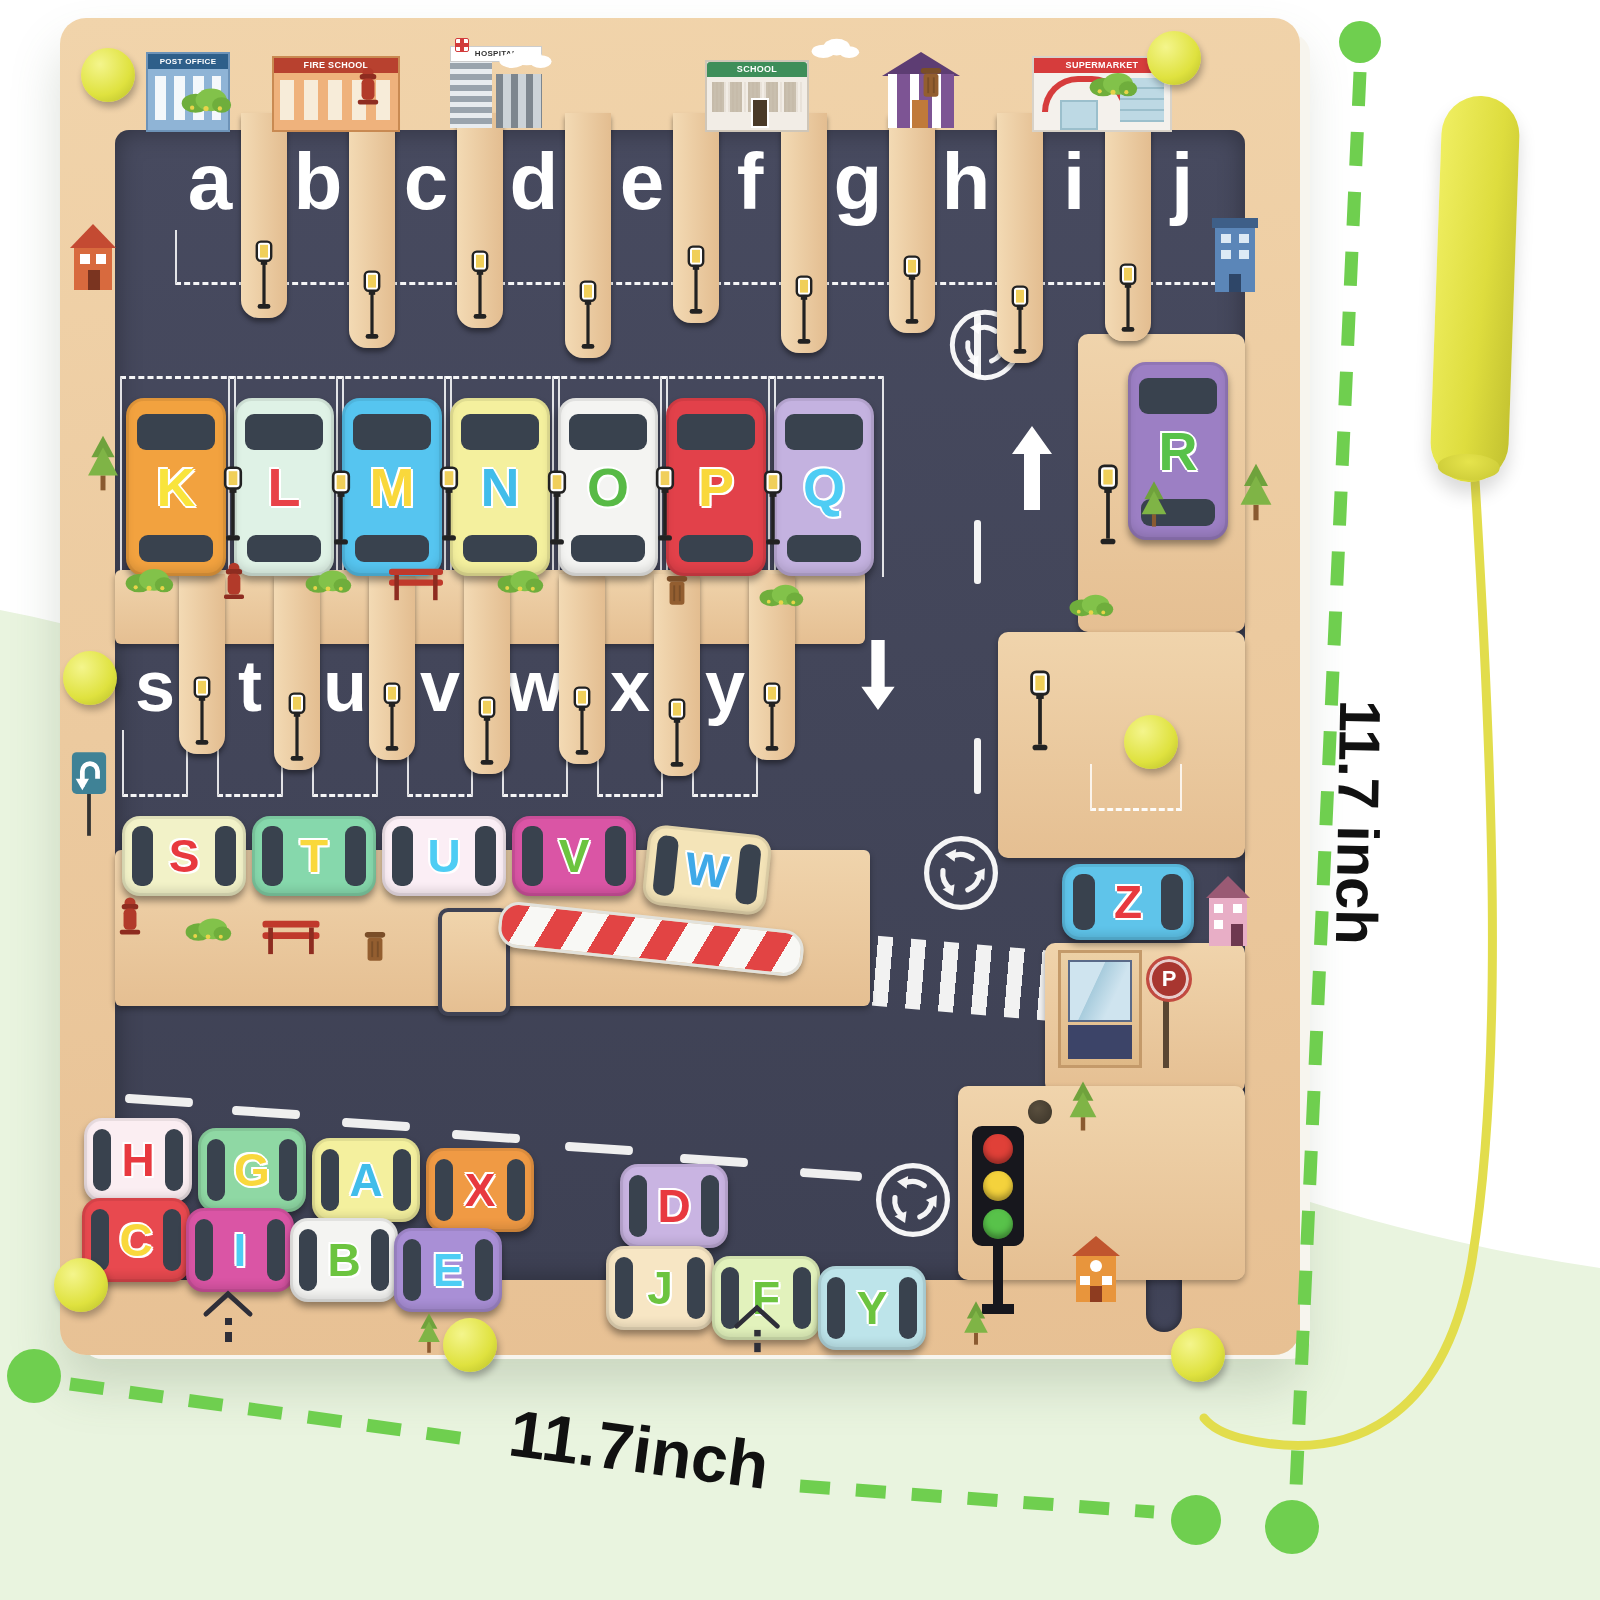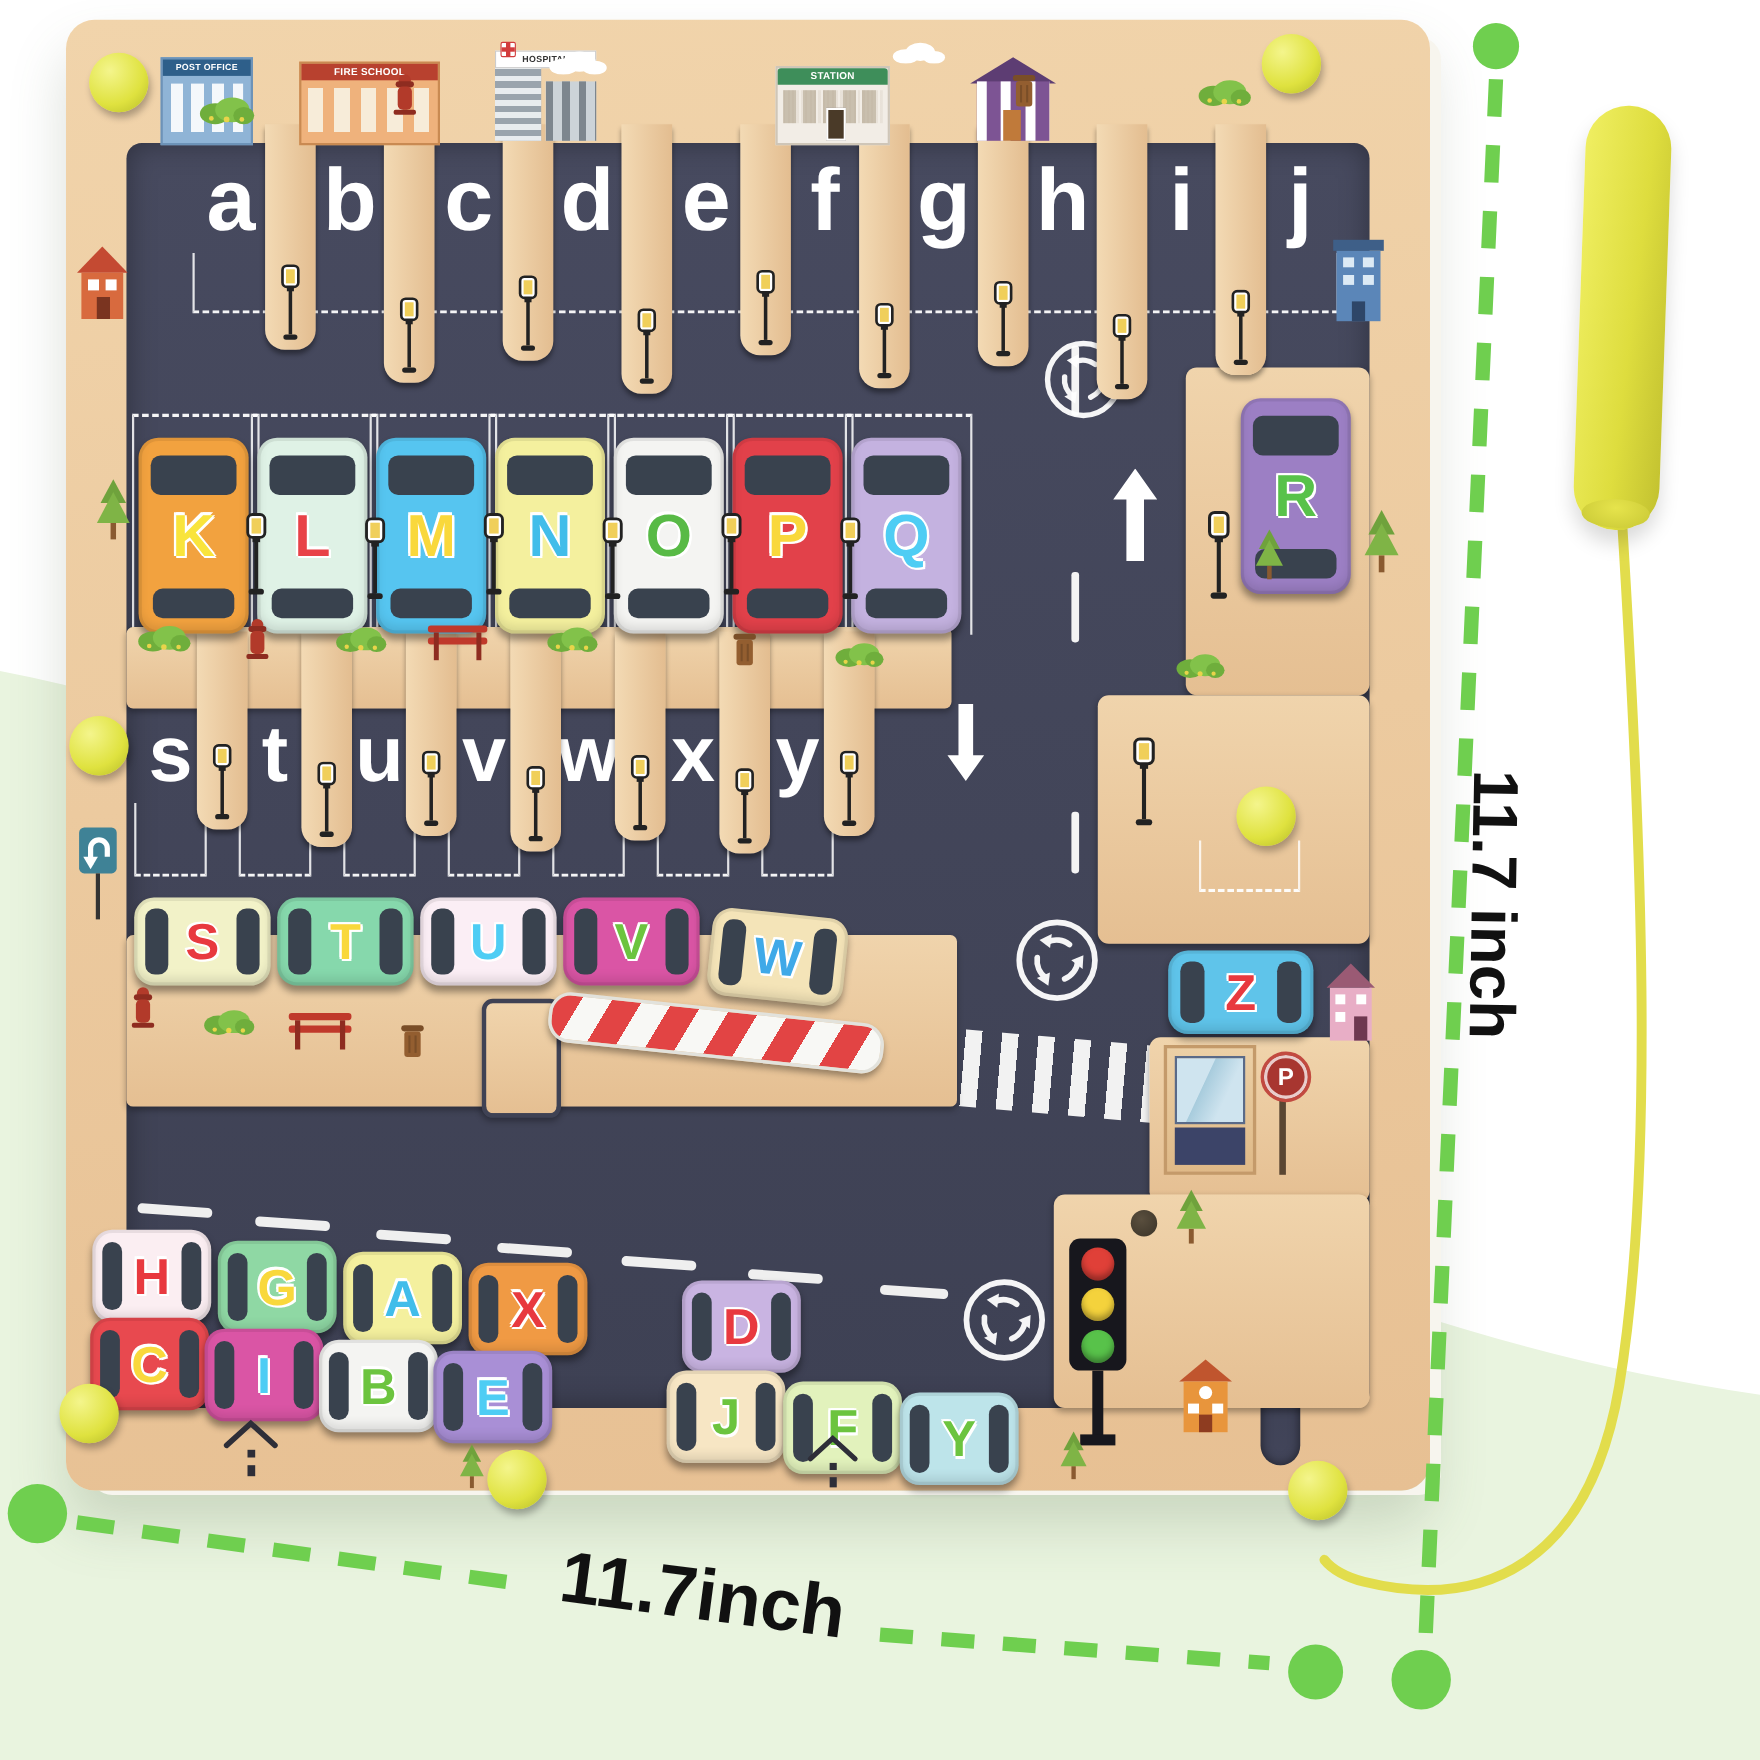--- a/index.html
+++ b/index.html
@@ -287,27 +287,33 @@
     <div class="bld b-fire">
       <div class="sign">FIRE SCHOOL</div>
       <div class="wins"></div>
     </div>
     <div class="bld b-hosp">
       <div class="t1"></div>
       <div class="t2"></div>
       <div class="sign">HOSPITAL<span class="cross"></span></div>
     </div>
     <div class="bld b-school">
-      <div class="sign">STATION</div>
+      <div class="sign">SCHOOL</div>
       <div class="wins"></div>
       <div class="door"></div>
     </div>
     <div class="bld b-phouse">
       <div class="roof"></div>
       <div class="body"></div>
+      <div class="door"></div>
+    </div>
+    <div class="bld b-market">
+      <div class="sign">SUPERMARKET</div>
+      <div class="awn"></div>
+      <div class="wins"></div>
       <div class="door"></div>
     </div>
 
     
     <div class="wood" style="left:55px;top:552px;width:750px;height:74px;border-radius:6px;"></div>
     <div class="wood" style="left:55px;top:832px;width:755px;height:156px;border-radius:6px;"></div>
     <div class="wood" style="left:1018px;top:316px;width:167px;height:298px;"></div>
     <div class="slot" style="left:1062px;top:326px;width:112px;height:282px;border-top:3px dashed rgba(255,255,255,.9);"></div>
     <div class="wood" style="left:938px;top:614px;width:247px;height:226px;"></div>
     <div class="slot" style="left:1018px;top:624px;width:112px;height:196px;"></div>

